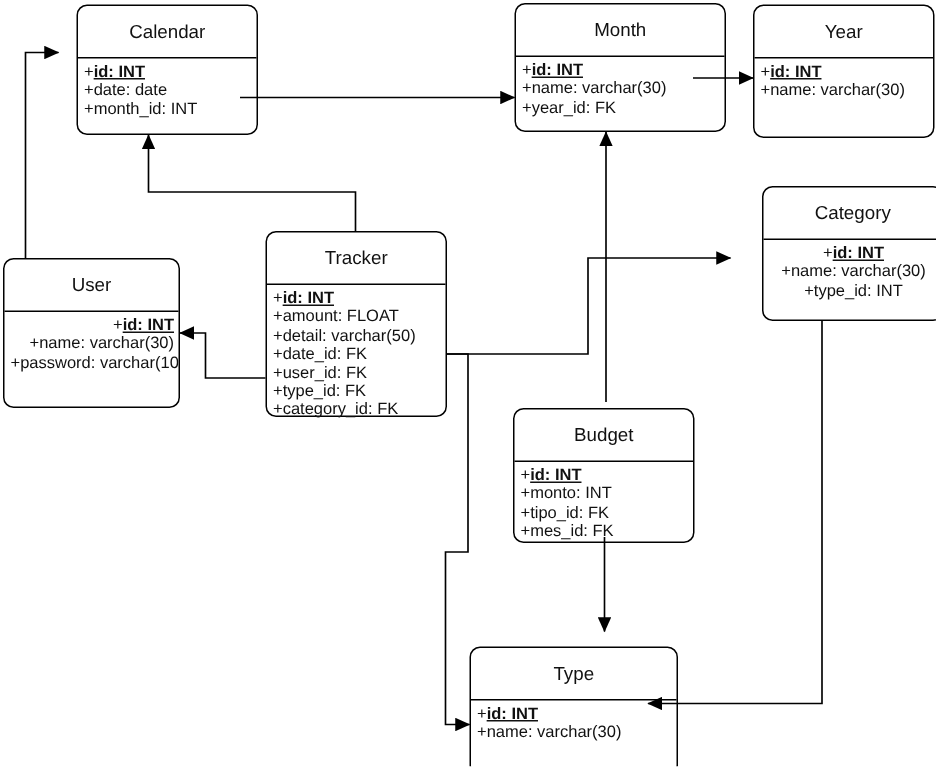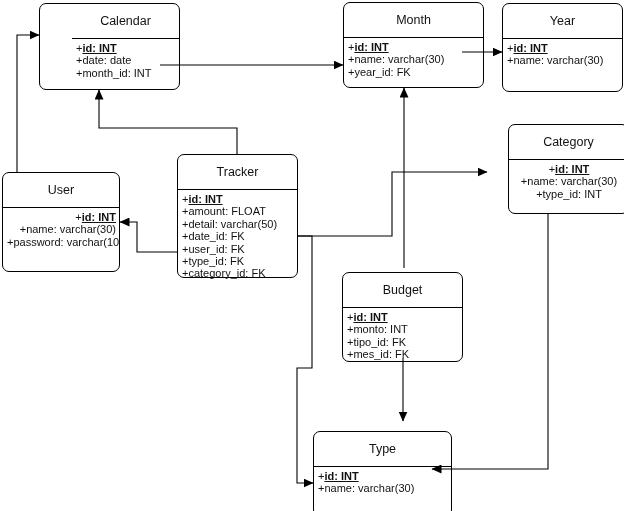--- a/index.html
+++ b/index.html
@@ -73,21 +73,21 @@
         <polyline class="connector" points="237,154 237,128 99,128 99,90" marker-end="url(#arrowhead)"></polyline>
         <polyline class="connector" points="177,252 137,252 137,222 120,222" marker-end="url(#arrowhead)"></polyline>
         <polyline class="connector" points="298,236 392,236 392,172 487,172" marker-end="url(#arrowhead)"></polyline>
         <polyline class="connector" points="298,236 312,236 312,368 297,368 297,483 313,483" marker-end="url(#arrowhead)"></polyline>
         <polyline class="connector" points="404,268 404,88" marker-end="url(#arrowhead)"></polyline>
         <polyline class="connector" points="403,358 403,421" marker-end="url(#arrowhead)"></polyline>
         <polyline class="connector" points="548,214 548,469 432,469" marker-end="url(#arrowhead)"></polyline>
       </g>
   </svg>
   <div id="entity-layer">
-      <div class="entity-box" style="left: 39px; top: 3px; width: 141px; height: 87px; padding-left: 32px;">
+      <div class="entity-box" style="left: 51px; top: 3px; width: 121px; height: 87px;">
         <div class="entity-title">Calendar</div>
         <div class="entity-body">
           <div class="attr-row pk"><span class="plus">+</span><span class="attr-text">id: INT</span></div>
           <div class="attr-row"><span class="plus">+</span><span class="attr-text">date: date</span></div>
           <div class="attr-row"><span class="plus">+</span><span class="attr-text">month_id: INT</span></div>
         </div>
       </div>
       <div class="entity-box" style="left: 343px; top: 2px; width: 141px; height: 86px;">
         <div class="entity-title">Month</div>
         <div class="entity-body">

